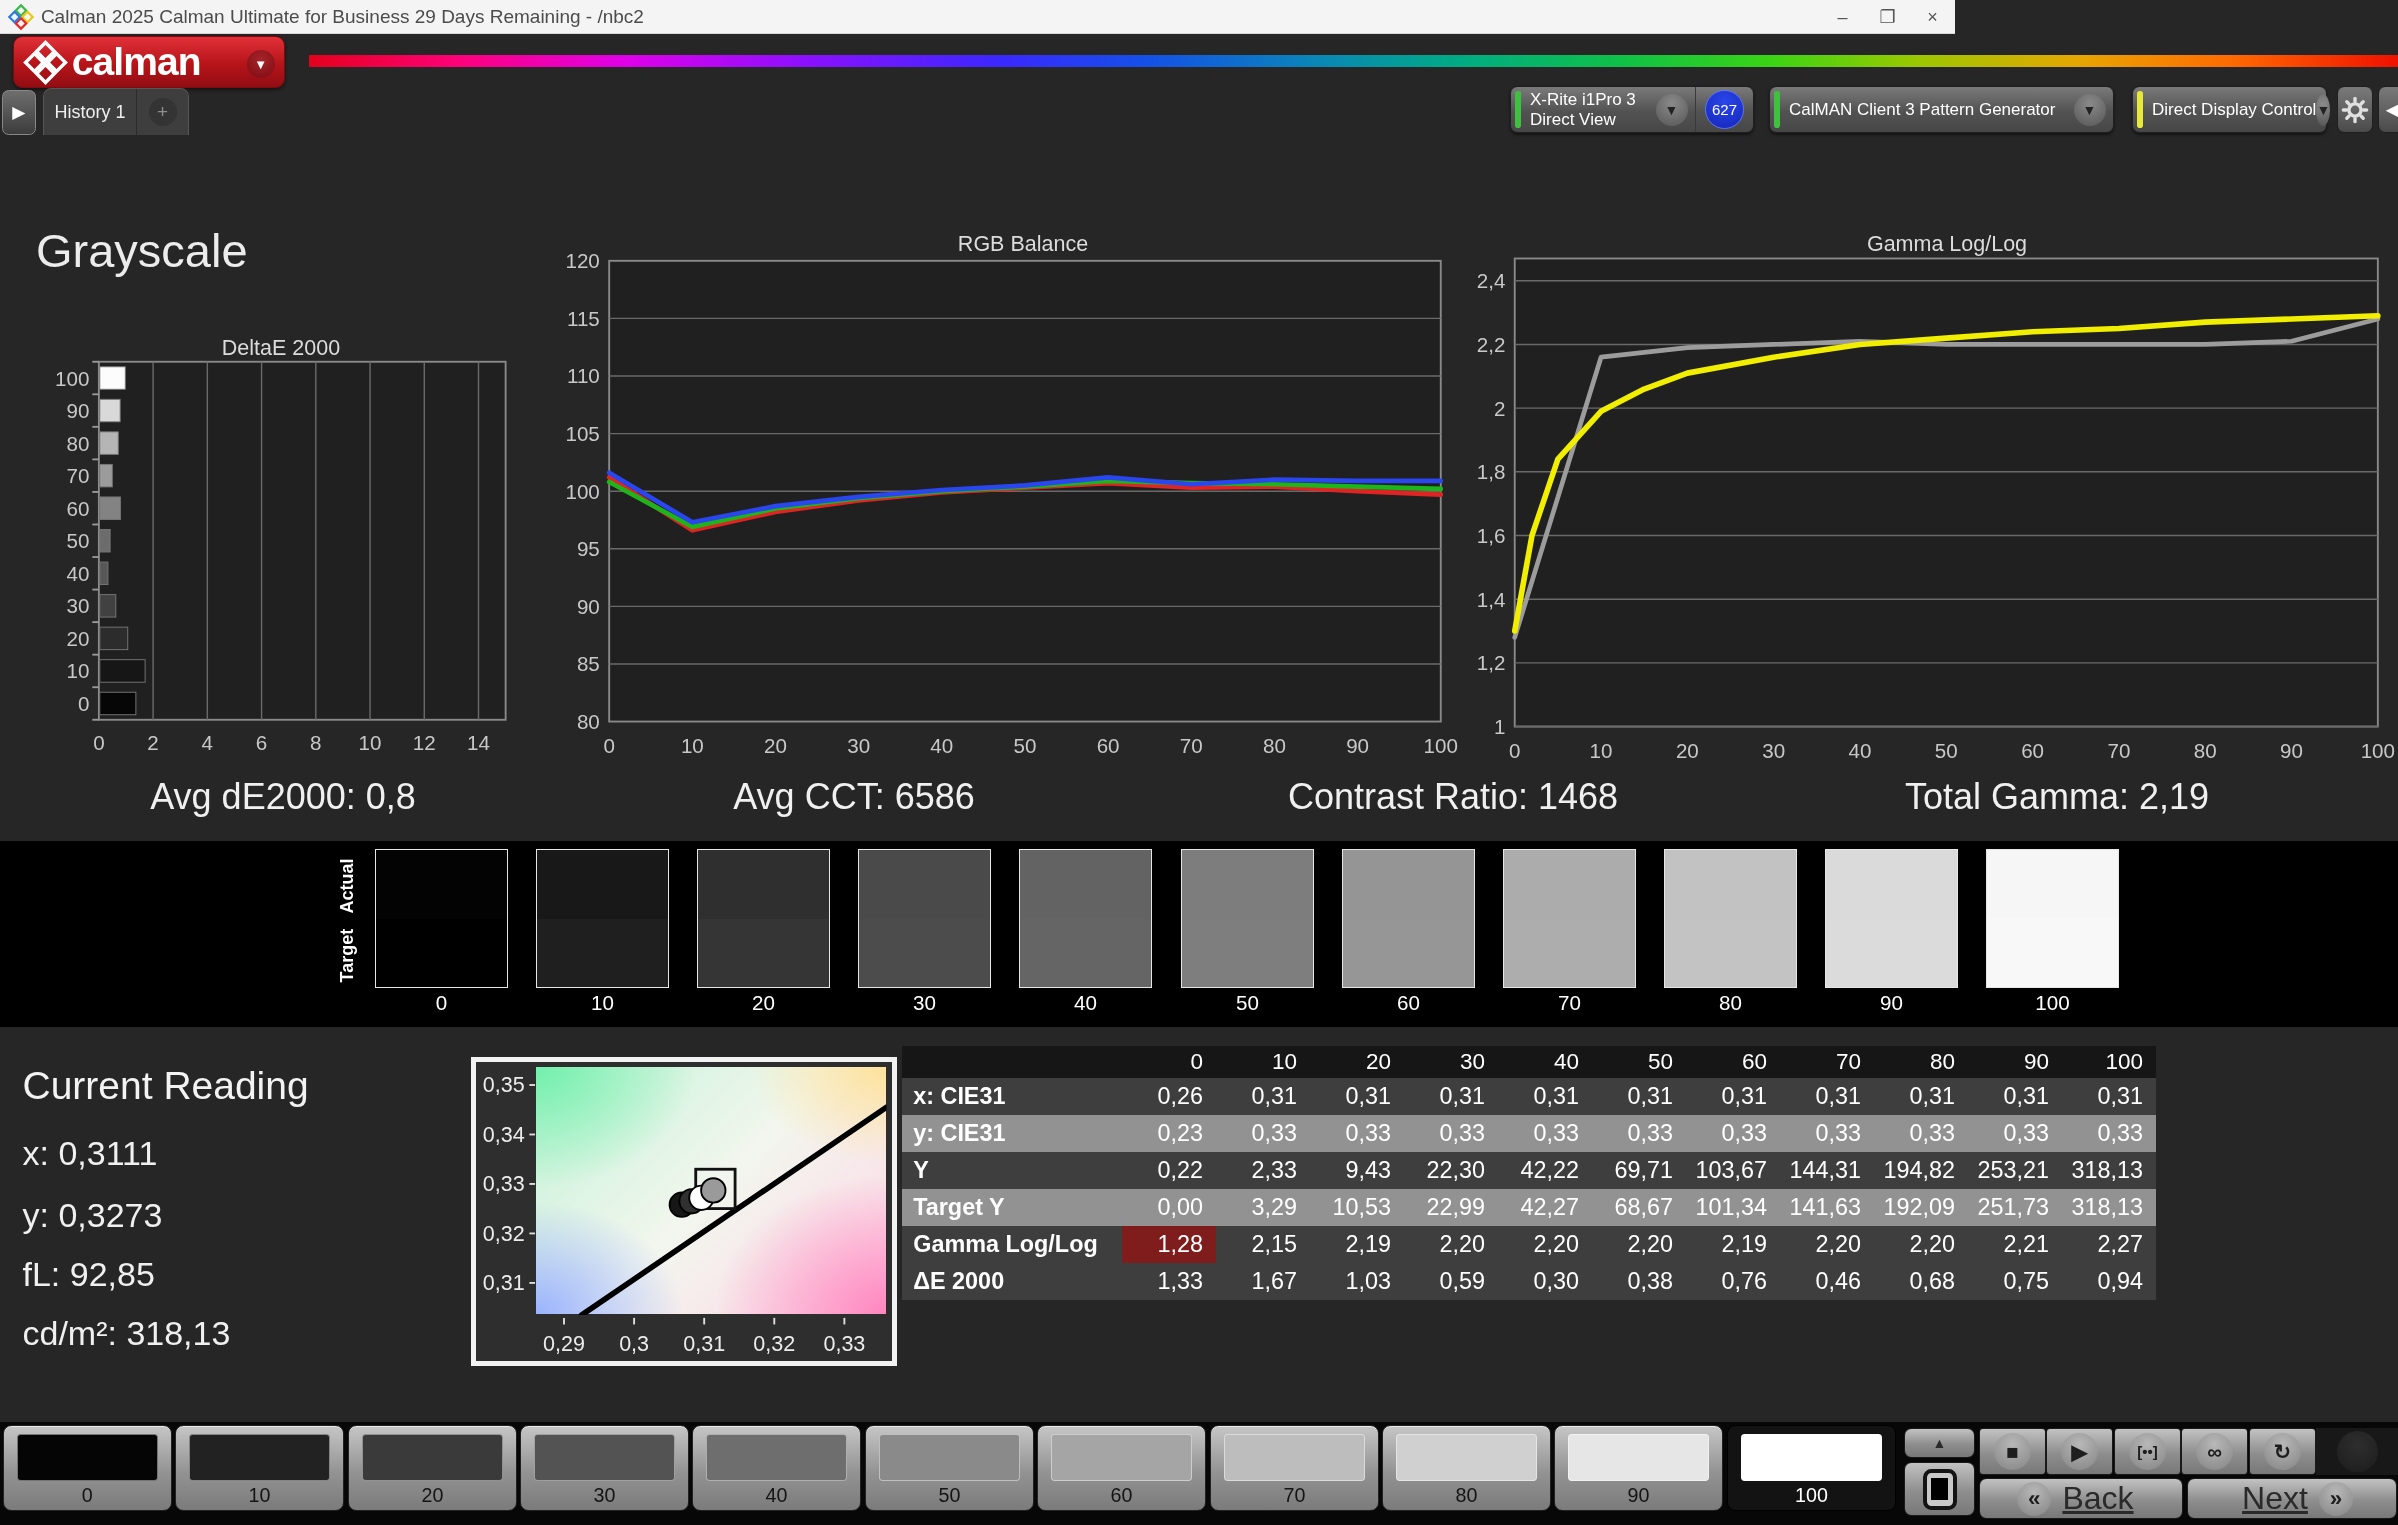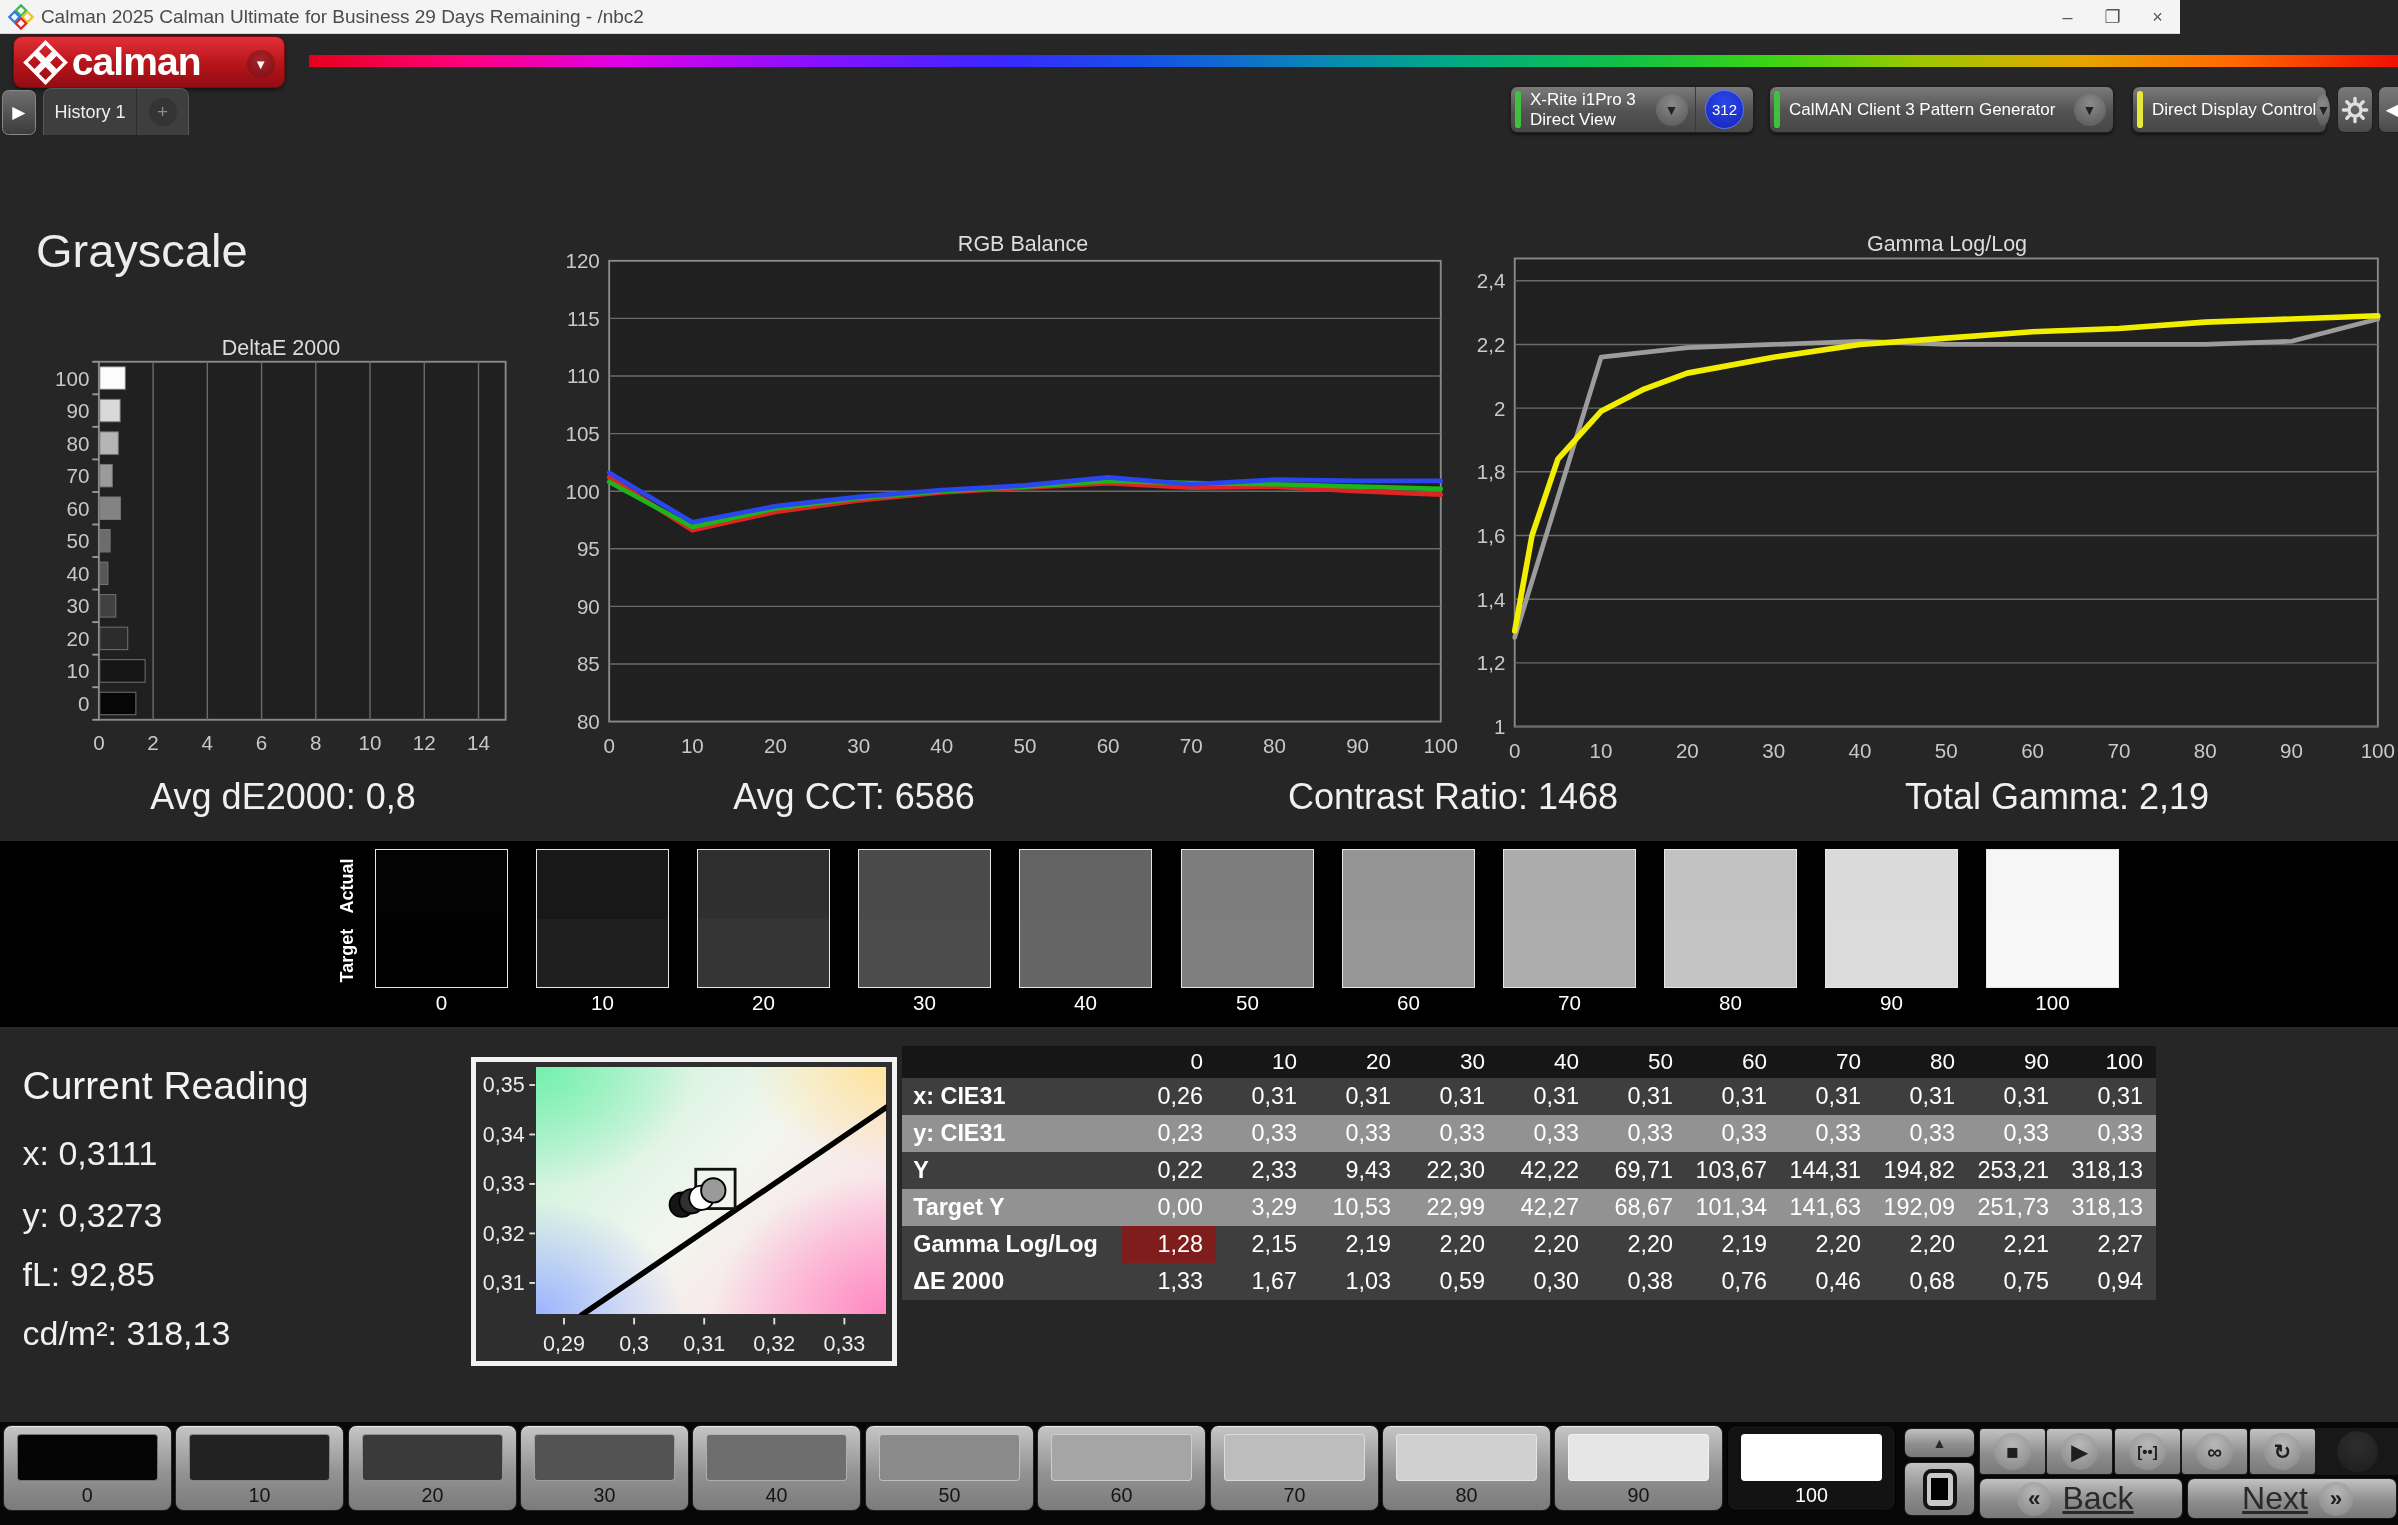--- a/index.html
+++ b/index.html
@@ -1,21 +1,21 @@
 <!DOCTYPE html>
 <html style="font-size:15px"><head>
 <meta charset="utf-8">
 <style>
   * { margin:0; padding:0; box-sizing:border-box; }
   html,body { width:2399px; height:1525px; background:#262626; overflow:hidden;
               font-family:"Liberation Sans", sans-serif; }
   #app { position:relative; width:2399px; height:1525px; background:#262626; }
 
   
-  .titlebar { position:absolute; left:0; top:0; width:2180px; height:34px; background:#f4f4f4;
+  .titlebar { position:absolute; left:0; top:0; width:1955px; height:34px; background:#f4f4f4;
               display:flex; align-items:center; border-bottom:0.9px solid #d8d8d8; }
   .titlebar .ttext { font-size:19px; color:#4c4c4c; margin-left:7.5px; }
   .winbtns { position:absolute; right:0; top:0; height:34px; display:flex; }
   .winbtn { width:45px; height:34px; display:flex; align-items:center; justify-content:center;
             font-size:18px; color:#555; cursor:default; }
 
   
   .brandbtn { position:absolute; left:13px; top:36px; width:272px; height:52px; border-radius:9.4px;
               background:linear-gradient(#e23038,#b51419 55%,#930d13); border:0.9px solid #7c0a0f;
               display:flex; align-items:center; box-shadow:0 1.9px 3.7px rgba(0,0,0,.5); }
@@ -146,21 +146,21 @@
   </div>
 
   <div class="dd" style="left:1510px; width:244px;">
     <div class="ddstripe" id="meter-stripe" style="background: rgb(62, 194, 62);"></div>
     <div class="ddtext">
       <div>X-Rite i1Pro 3</div>
       <div>Direct View</div>
     </div>
     <div class="ddarrow">▼</div>
     <div class="badgewrap">
-      <div class="badge">312</div>
+      <div class="badge">627</div>
     </div>
   </div>
 
   <div class="dd" style="left:1769px; width:345px;">
     <div class="ddstripe" id="pg-stripe" style="background: rgb(62, 194, 62);"></div>
     <div class="ddtext">CalMAN Client 3 Pattern Generator</div>
     <div class="ddarrow">▼</div>
   </div>
 
   <div class="dd" style="left:2132px; width:195px;">

